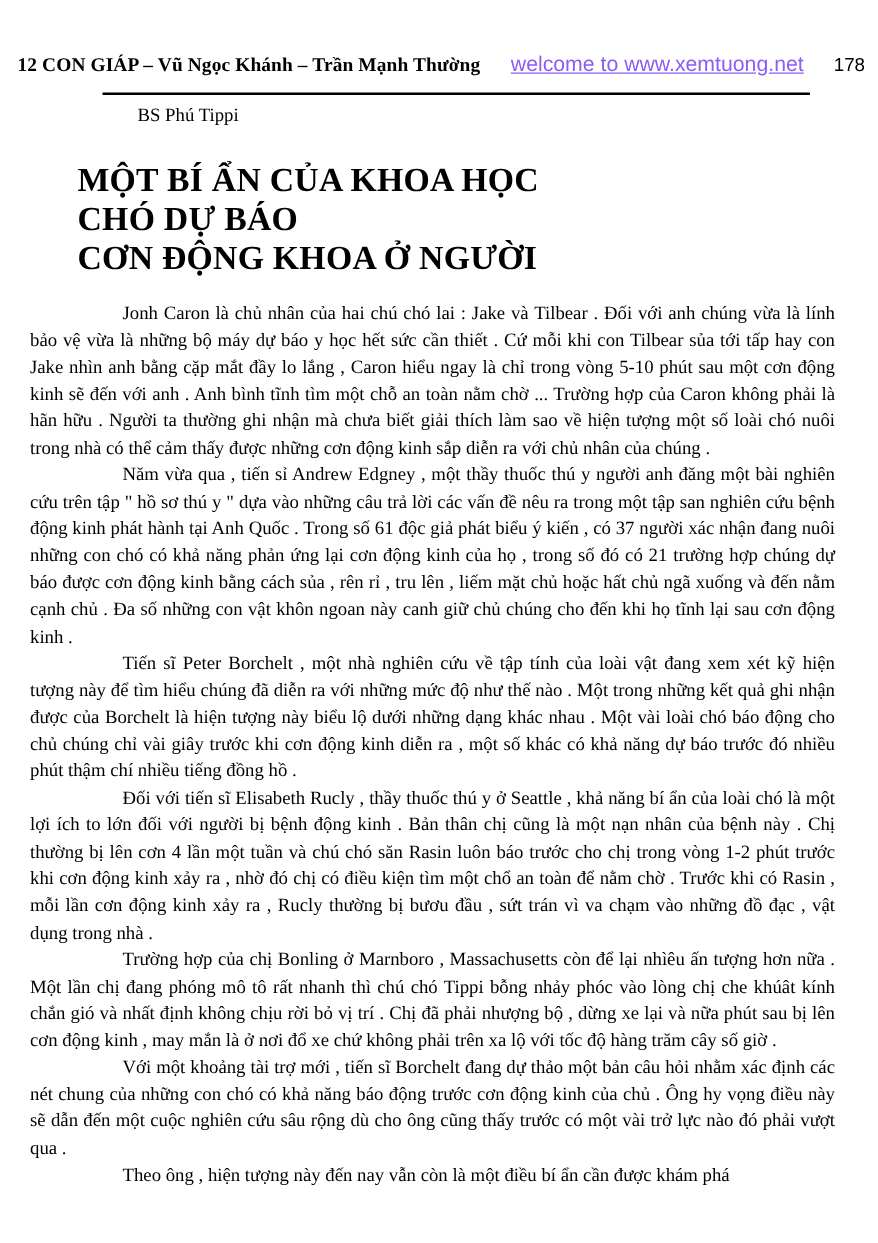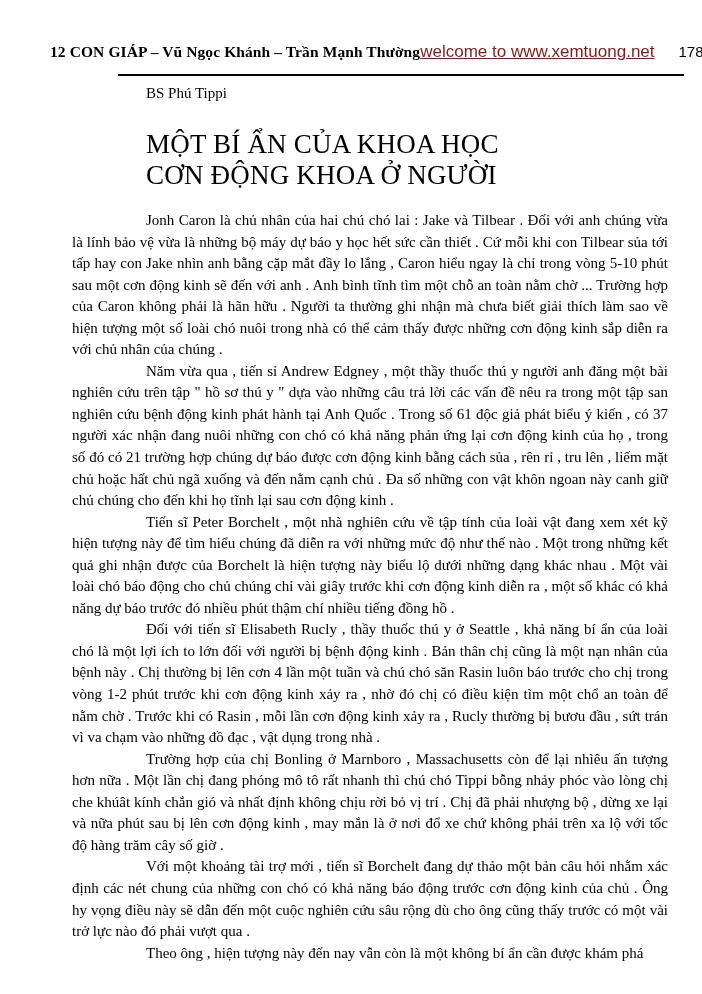--- a/index.html
+++ b/index.html
@@ -5,40 +5,39 @@
   html, body { margin: 0; padding: 0; background: #ffffff; }
   .page {
     position: relative;
     width: 702px;
     height: 994px;
     background: #ffffff;
     color: #000000;
     font-family: "Liberation Serif", serif;
     overflow: hidden;
     box-sizing: border-box;
-    padding-left: 36px;
   }
   
   .header {
     display: flex;
     align-items: baseline;
     padding: 42px 10px 0 14px;
   }
   .book-title {
     font-family: "Liberation Serif", serif;
     font-weight: bold;
     font-size: 15.5px;
     letter-spacing: 0.1px;
     white-space: nowrap;
   }
   .site-link {
     font-family: "Liberation Sans", sans-serif;
     font-size: 17px;
     text-decoration: underline;
-    color: #7f1d1d;
+    color: #8b5cf6;
     margin-left: auto;
     margin-right: 24px;
     white-space: nowrap;
     cursor: pointer;
   }
   .page-number {
     font-family: Liberation Sans, sans-serif;
     font-size: 15px;
     white-space: nowrap;
   }
@@ -47,28 +46,28 @@
     background: #000000;
     width: 566px;
     margin: 12px 0 0 82px;
   }
   
   .author {
     margin: 9px 0 0 110px;
     font-size: 15px;
   }
   .article-title {
-    margin: 27px 0 0 110px;
+    margin: 27px 0 0 62px;
     font-size: 27px;
-    font-weight: normal;
+    font-weight: bold;
     line-height: 31px;
     letter-spacing: 0.2px;
   }
   .body-text {
-    margin: 19px 34px 0 36px;
+    margin: 19px 34px 0 24px;
     font-size: 15px;
     line-height: 21.55px;
     text-align: justify;
   }
   .body-text p {
     margin: 0;
     padding: 0;
     text-indent: 74px;
   }
   .body-text p.plain { text-align: left; }
@@ -83,26 +82,27 @@
     <span class="site-link">welcome to www.xemtuong.net</span>
     <span class="page-number">178</span>
   </div>
 
   <div class="divider"></div>
 
   <div class="author">BS Phú Tippi</div>
 
   <div class="article-title">
     <div>MỘT BÍ ẨN CỦA KHOA HỌC</div>
+    <div>CHÓ DỰ BÁO</div>
     <div>CƠN ĐỘNG KHOA Ở NGƯỜI</div>
   </div>
 
   <div class="body-text">
     <p>Jonh Caron là chủ  nhân của hai chú chó lai : Jake và Tilbear . Đối với anh chúng vừa là lính bảo vệ vừa là những bộ máy dự báo y học hết sức cần thiết . Cứ mỗi khi con Tilbear sủa tới tấp hay con Jake nhìn anh bằng cặp mắt đầy lo lắng , Caron hiểu ngay là chỉ trong vòng 5-10 phút sau một cơn động kinh sẽ đến với anh . Anh bình tĩnh tìm một chỗ an toàn nằm chờ ... Trường hợp của Caron  không phải là hãn hữu . Người ta thường ghi nhận mà chưa biết giải thích làm sao về hiện tượng một số loài chó nuôi trong nhà có thể cảm thấy được những cơn động kinh sắp diễn ra với chủ nhân của chúng .</p>
     <p>Năm vừa qua , tiến sỉ Andrew Edgney , một thầy thuốc thú y người anh đăng một bài nghiên cứu trên tập " hồ sơ thú y " dựa vào những câu trả lời các vấn đề nêu ra trong một tập san nghiên cứu bệnh động kinh phát hành tại Anh Quốc . Trong số 61 độc giả phát biểu ý kiến , có 37 người xác nhận đang nuôi những con chó có khả năng phản ứng lại cơn động kinh của họ , trong số đó có 21 trường hợp chúng dự báo được cơn động kinh bằng cách sủa , rên rỉ , tru lên , liếm mặt chủ hoặc hất chủ ngã xuống và đến nằm cạnh chủ . Đa số những con vật khôn ngoan này canh giữ chủ chúng cho đến khi họ tĩnh lại sau cơn động kinh .</p>
     <p>Tiến sĩ Peter Borchelt , một nhà nghiên cứu về tập tính của loài vật đang xem xét kỹ hiện tượng này để tìm hiểu chúng đã diễn ra với những mức độ như thế nào . Một trong những kết quả ghi nhận được của Borchelt là hiện tượng này biểu lộ dưới những dạng khác nhau . Một vài loài chó báo động cho chủ chúng chỉ vài giây trước khi cơn động kinh diễn ra , một số khác có khả năng dự báo trước đó nhiều phút thậm chí nhiều tiếng đồng hồ .</p>
     <p>Đối với tiến sĩ Elisabeth Rucly , thầy thuốc thú y ở Seattle , khả năng bí ẩn của loài chó là một lợi ích to lớn đối với người bị bệnh động kinh . Bản thân chị cũng là một nạn nhân của bệnh  này . Chị thường bị lên cơn 4 lần một tuần và chú chó săn Rasin luôn báo trước cho chị trong vòng 1-2 phút trước khi cơn động kinh xảy ra , nhờ đó chị có điều kiện tìm một chổ an toàn để nằm chờ . Trước khi có Rasin , mỗi lần cơn động kinh xảy ra , Rucly thường bị bươu đầu , sứt trán vì va chạm vào những đồ đạc , vật dụng trong nhà .</p>
     <p>Trường hợp của chị Bonling ở Marnboro , Massachusetts còn để lại nhìêu ấn tượng hơn nữa . Một lần chị đang phóng mô tô rất nhanh thì chú chó Tippi bỗng nhảy phóc vào lòng chị che khúât kính chắn gió và nhất định không chịu rời bỏ vị trí . Chị đã phải nhượng bộ , dừng xe lại và nữa phút sau bị lên cơn động kinh , may mắn là ở nơi đổ xe chứ không phải trên xa lộ với tốc độ hàng trăm cây số giờ .</p>
     <p>Với một khoảng tài trợ mới , tiến sĩ Borchelt đang dự thảo một bản câu hỏi nhằm xác định các nét chung của những con chó có khả năng báo động trước cơn động kinh của chủ . Ông hy vọng điều này sẽ dẫn đến một cuộc nghiên cứu sâu rộng dù cho ông cũng thấy trước có một vài trở lực nào đó phải vượt qua .</p>
-    <p class="plain">Theo ông , hiện tượng này đến nay vẫn còn là một không bí ẩn cần được khám phá</p>
+    <p class="plain">Theo ông , hiện tượng này đến nay vẫn còn là một điều bí ẩn cần được khám phá</p>
   </div>
 
 </div>
 
 </body></html>

